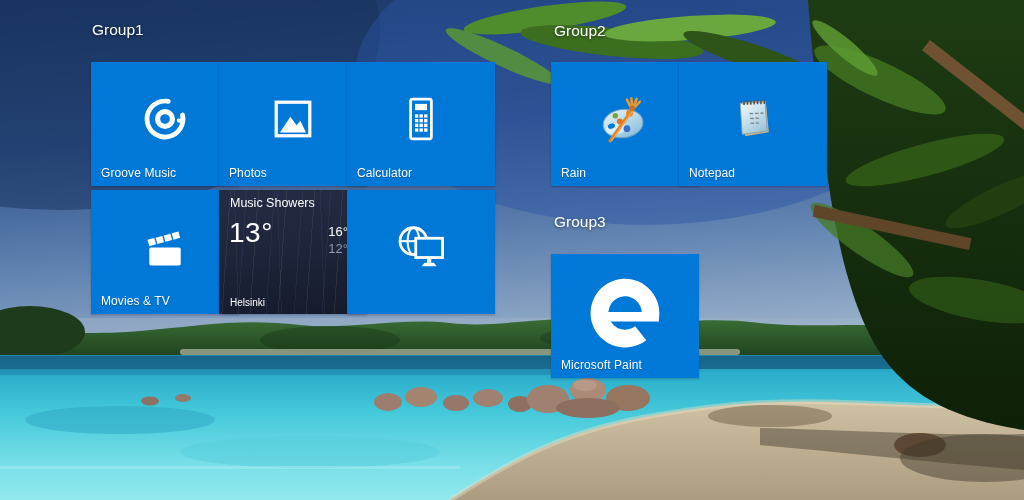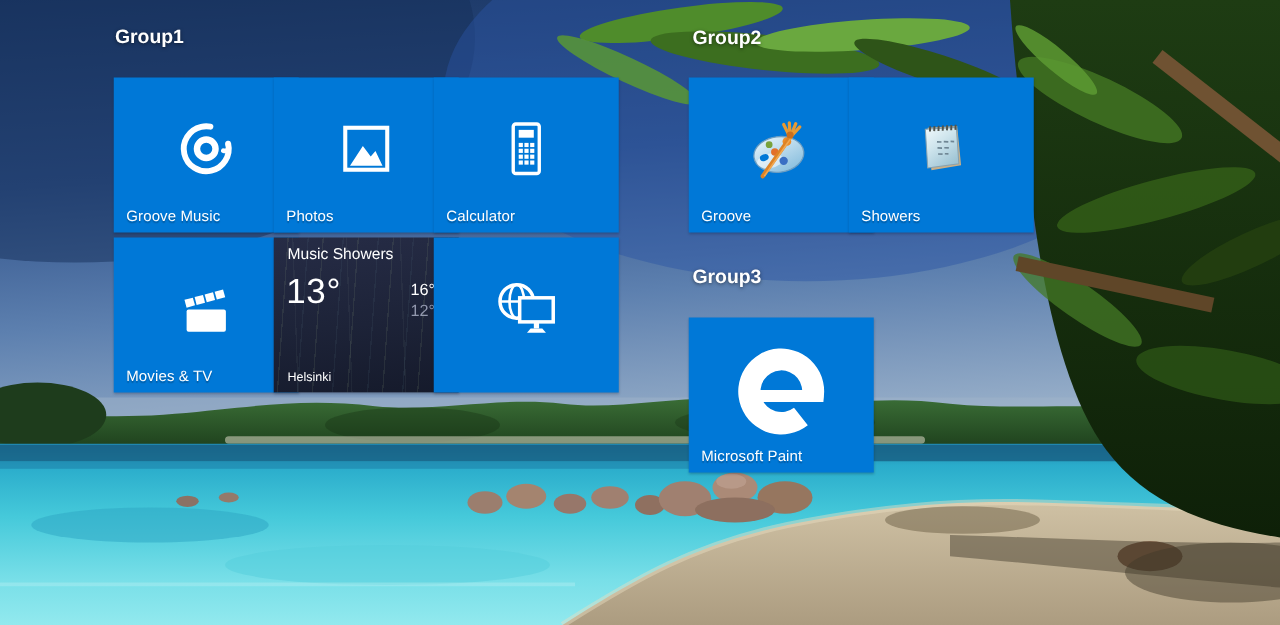--- a/index.html
+++ b/index.html
@@ -3,21 +3,21 @@
 <meta charset="utf-8">
 <style>
   html,body{margin:0;padding:0;background:#000;}
   .screen{
     position:relative;width:1024px;height:500px;overflow:hidden;
     font-family:"Liberation Sans",sans-serif;background:#1b3765;
     -webkit-font-smoothing:antialiased;
   }
   .wallpaper,.wallpaper svg{position:absolute;inset:0;width:1024px;height:500px;display:block;}
   .group-header{
-    position:absolute;color:#fff;font-size:15.5px;font-weight:700;
+    position:absolute;color:#fff;font-size:15.5px;font-weight:400;
     text-shadow:0 1px 3px rgba(0,0,0,.5);cursor:pointer;white-space:nowrap;
   }
   .tile{
     position:absolute;width:148px;height:124px;background:#0078d7;color:#fff;
     cursor:pointer;box-shadow:0 1px 2px rgba(0,10,30,.25);
   }
   .tile .icon{position:absolute;left:50%;top:46%;transform:translate(-50%,-50%);line-height:0;}
   .tile .label{
     position:absolute;left:10px;bottom:6px;font-size:12px;letter-spacing:.1px;
     white-space:nowrap;text-shadow:0 1px 1px rgba(0,0,0,.25);
@@ -246,21 +246,21 @@
           <path d="M13.5 41 L30 17.5" stroke="#f6b25c" stroke-width="1" opacity="0.8"></path>
           <g stroke="#e89a33" stroke-width="2" stroke-linecap="round">
             <path d="M29.5 17 L25.5 9"></path>
               <path d="M29.5 17 L29 8"></path>
             <path d="M29.5 17 L33 8.5"></path>
               <path d="M29.5 17 L35.5 10.5"></path>
           </g>
           <circle cx="29.5" cy="15.5" r="2.2" fill="#c96f1f"></circle>
         </svg>
       </span>
-      <span class="label">Groove</span>
+      <span class="label">Rain</span>
     </div>
 
     <div class="tile" style="left:679px;top:62px">
       <span class="icon">
         <svg width="58" height="58" viewBox="0 0 48 48">
           <defs>
             <linearGradient id="noteG" x1="0" y1="0" x2="0.7" y2="1">
               <stop offset="0" stop-color="#f2fafc"></stop>
                 <stop offset="0.45" stop-color="#cfe5ed"></stop>
               <stop offset="1" stop-color="#9cc3d4"></stop>
@@ -283,21 +283,21 @@
                 <rect x="25.5" y="18.7" width="3" height="1.1"></rect>
                 <rect x="30" y="18.4" width="2.4" height="1.1"></rect>
               <rect x="21.5" y="23" width="3" height="1.1"></rect>
                 <rect x="26" y="22.7" width="3" height="1.1"></rect>
               <rect x="22" y="27" width="3" height="1.1"></rect>
                 <rect x="26.5" y="26.7" width="2.4" height="1.1"></rect>
             </g>
           </g>
         </svg>
       </span>
-      <span class="label">Showers</span>
+      <span class="label">Notepad</span>
     </div>
   </div>
 
   <div class="group">
     <div class="group-header" style="left:554px;top:213px">Group3</div>
 
     <div class="tile" style="left:551px;top:254px">
       <span class="icon">
         <svg width="100" height="100" viewBox="0 0 48 48">
           <path fill="#fff" d="M40 29 L31.8 26.9 A8 8 0 1 0 28.9 31.3 L34.2 38 A16.5 16.5 0 1 1 40 29 Z"></path>

